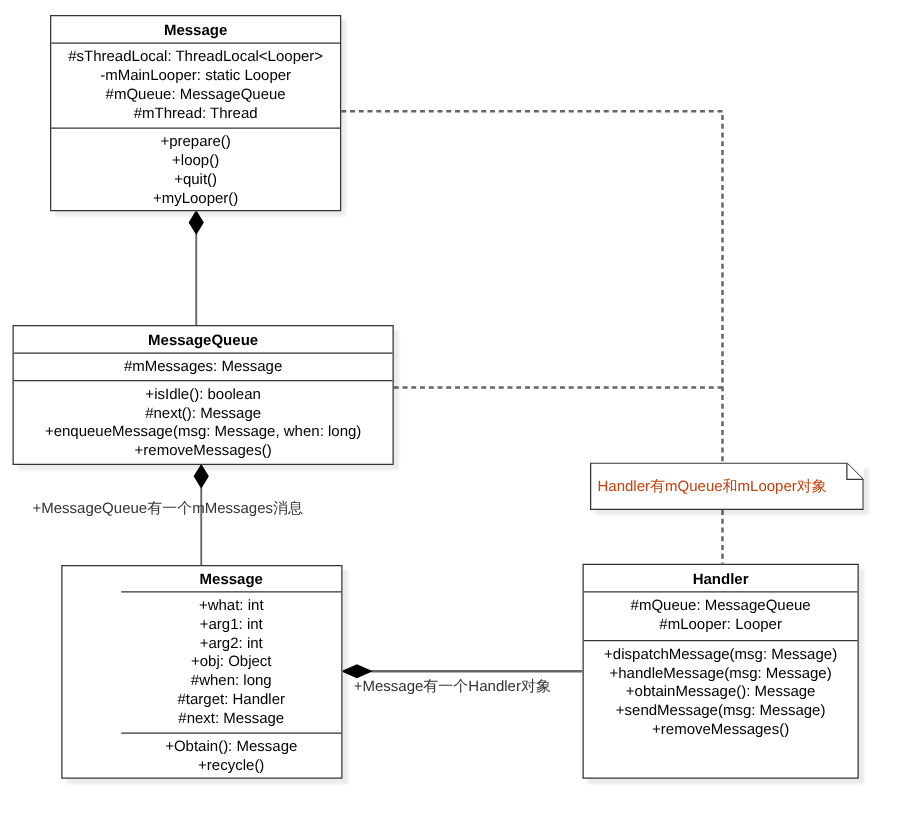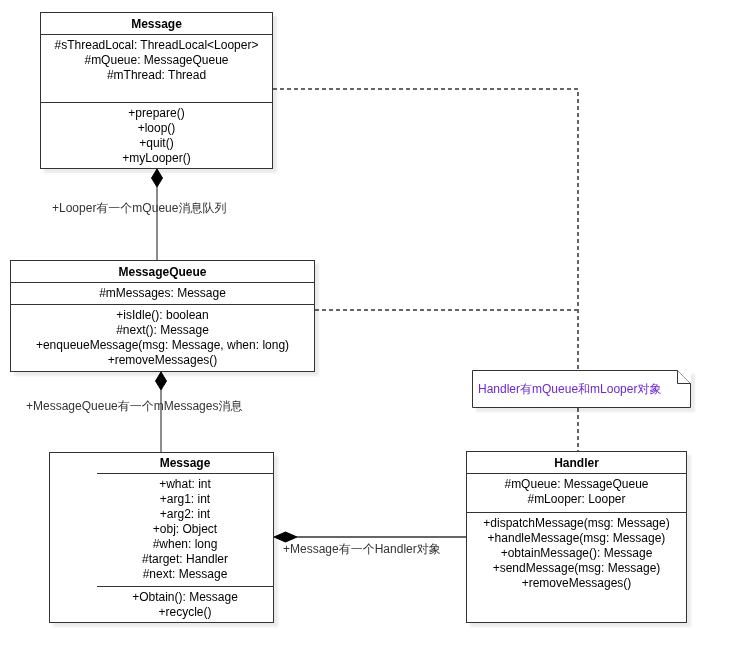--- a/index.html
+++ b/index.html
@@ -29,21 +29,21 @@
   .class-section.methods { flex:1 1 auto; }
   .member { height:15px;text-align:center; }
   .edge-label {
     position:absolute; z-index:3; font-size:12px; color:#333333;
     white-space:nowrap;
   }
   .note-shape { position:absolute; z-index:2; box-shadow:4px 4px 2px rgba(0,0,0,0.08); }
   .note-text {
     position:absolute; left:6px; top:0; right:14px; bottom:0; z-index:3;
     font-size:12px; display:flex; align-items:center;
-    white-space:nowrap; overflow:hidden; color:#6d28d9;
+    white-space:nowrap; overflow:hidden; color:#c2410c;
   }
 </style>
 </head>
 <body>
 
 <div id="canvas">
 
   <svg id="connector-layer" width="731" height="666" viewBox="0 0 731 666">
 
     <line x1="157" y1="187" x2="157" y2="260" stroke="#666666" stroke-width="1.5"></line>
@@ -59,20 +59,21 @@
 
     <path d="M315,310 H578" fill="none" stroke="#666666" stroke-width="2" stroke-dasharray="4 3"></path>
 
     <path d="M578,408 V451" fill="none" stroke="#666666" stroke-width="2" stroke-dasharray="4 3"></path>
   </svg>
 
   <div class="class-box" style="left:40px; top:12px; width:233px; height:157px;">
     <div class="class-title" style="height:22px;">Message</div>
     <div class="class-section attrs" style="height:68px;">
       <div class="member">#sThreadLocal: ThreadLocal&lt;Looper&gt;</div>
+      <div class="member">-mMainLooper: static Looper</div>
       <div class="member">#mQueue: MessageQueue</div>
       <div class="member">#mThread: Thread</div>
     </div>
     <div class="class-section methods">
       <div class="member">+prepare()</div>
       <div class="member">+loop()</div>
       <div class="member">+quit()</div>
       <div class="member">+myLooper()</div>
     </div>
   </div>
@@ -123,17 +124,16 @@
   </div>
 
   <div class="note-shape" style="left:472px; top:370px; width:219px; height:38px;">
     <svg width="219" height="38" viewBox="0 0 219 38">
       <polygon points="0.5,0.5 205.5,0.5 218.5,13.5 218.5,37.5 0.5,37.5" fill="#ffffff" stroke="#333333" stroke-width="1"></polygon>
       <path d="M205.5,0.5 L205.5,13.5 L218.5,13.5" fill="#ffffff" stroke="#333333" stroke-width="1"></path>
     </svg>
     <div class="note-text">Handler有mQueue和mLooper对象</div>
   </div>
 
-  <div class="edge-label" style="left:52px; top:200px;">+Looper有一个mQueue消息队列</div>
   <div class="edge-label" style="left:26px; top:398px;">+MessageQueue有一个mMessages消息</div>
   <div class="edge-label" style="left:283px; top:541px;">+Message有一个Handler对象</div>
 
 </div>
 
 </body></html>

